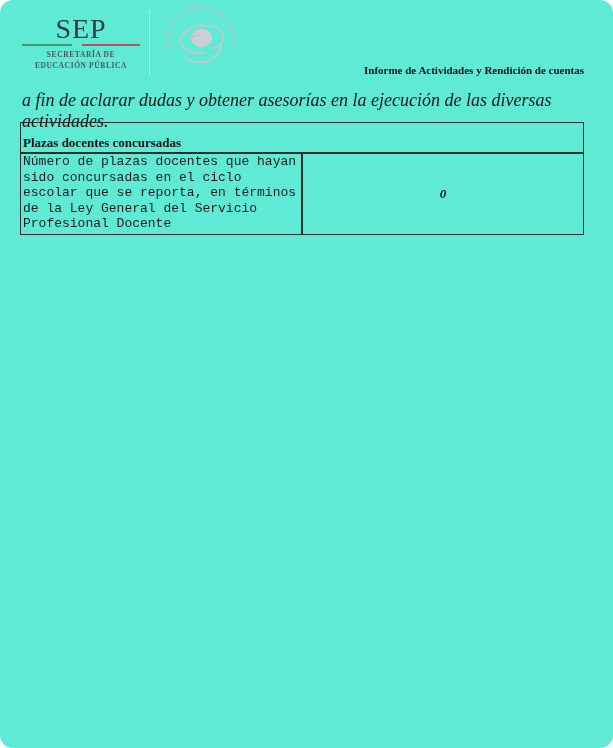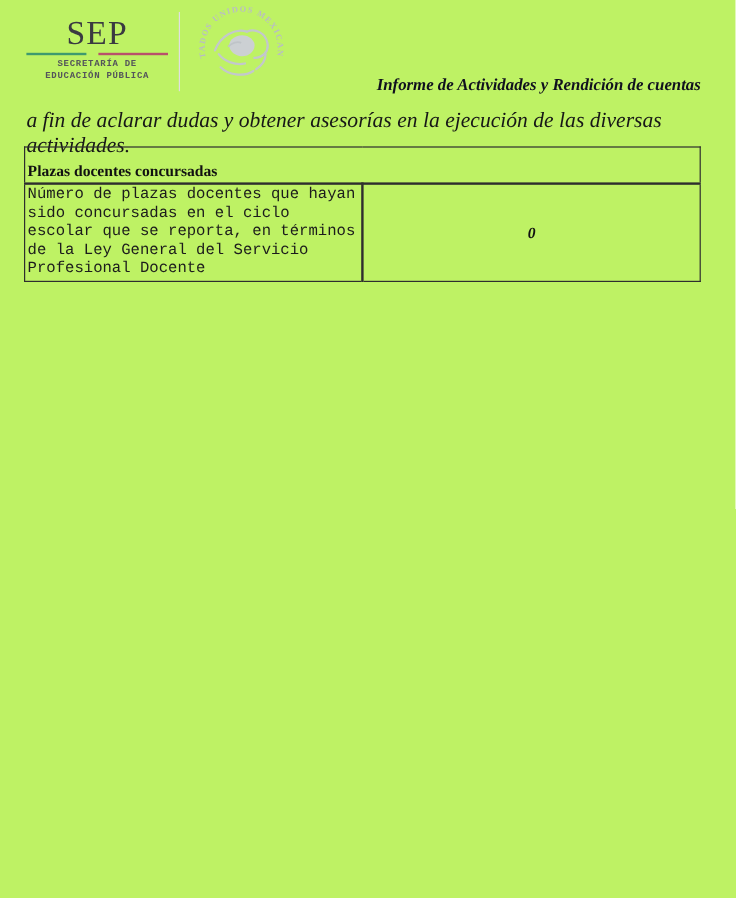--- a/index.html
+++ b/index.html
@@ -1,23 +1,24 @@
 <!DOCTYPE html>
 <html><head>
 <meta charset="utf-8">
 <style>
   html, body { margin: 0; padding: 0; background: #ffffff; }
   .page {
     position: relative;
     width: 613px;
     height: 748px;
-    background: #bef264;
+    background: #5eead4;
     font-family: "Liberation Serif", serif;
     color: #1a1a1a;
     overflow: hidden;
+    border-radius: 13px;
   }
 
   
   .sep-logo {
     position: absolute;
     left: 22px;
     top: 16px;
     width: 118px;
     text-align: center;
   }
@@ -32,21 +33,21 @@
   .flag-line {
     display: flex;
     height: 2px;
     margin-top: 2px;
   }
   .flag-seg { height: 2px; }
   .flag-green { width: 42%; }
   .flag-gap { width: 9%; background: transparent; }
   .flag-red { width: 49%; }
   .sep-sub {
-    font-family: Liberation Mono, monospace;
+    font-family: Liberation Serif, serif;
     font-size: 7.5px;
     letter-spacing: 0.6px;
     color: #54545b;
     font-weight: 600;
   }
   .sep-sub.first { margin-top: 4px; }
   .sep-sub.second { margin-top: 2px; }
 
   .logo-divider {
     position: absolute;
@@ -62,23 +63,22 @@
     left: 157px;
     top: 3px;
     width: 88px;
     height: 78px;
   }
 
   .report-title {
     position: absolute;
     right: 29px;
     top: 64px;
-    font-size: 14px;
+    font-size: 11px;
     font-weight: bold;
-    font-style: italic;
     color: #10101e;
     white-space: nowrap;
   }
 
   
   .intro {
     position: absolute;
     left: 22px;
     top: 90px;
     width: 565px;

